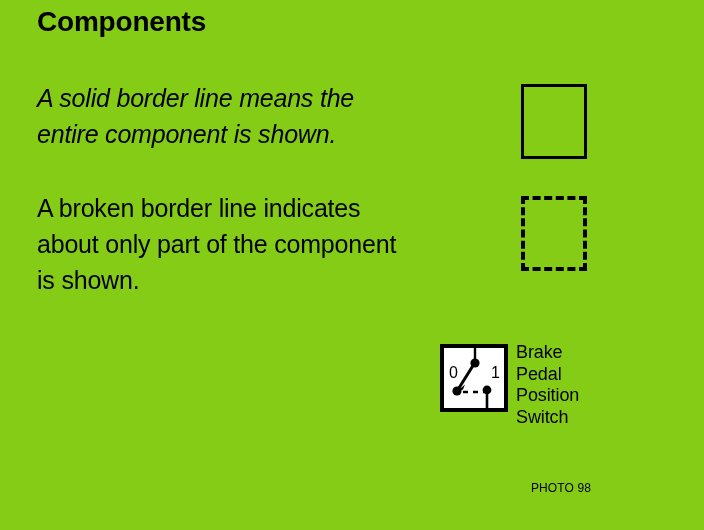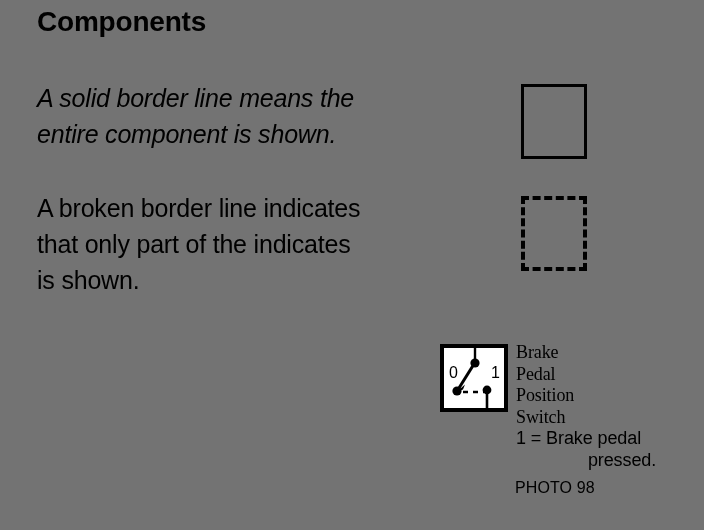--- a/index.html
+++ b/index.html
@@ -4,21 +4,21 @@
 <style>
   html, body {
     margin: 0;
     padding: 0;
     background: #ffffff;
   }
   #slide {
     position: relative;
     width: 704px;
     height: 530px;
-    background: #737373;
+    background: #84cc16;
     overflow: hidden;
     font-family: "Liberation Sans", sans-serif;
     color: #000000;
   }
 
   
   #slide-title {
     position: absolute;
     left: 37px;
     top: 5px;
@@ -82,60 +82,59 @@
   
   #component-label {
     position: absolute;
     left: 516px;
     top: 342px;
     width: 186px;
     font-size: 18px;
     line-height: 21.5px;
     letter-spacing: -0.1px;
     white-space: pre-line;
-    font-family: Liberation Serif, serif;
   }
   #component-note {
     position: absolute;
     left: 516px;
     top: 428px;
     width: 188px;
     font-size: 18px;
     line-height: 21.5px;
     letter-spacing: -0.1px;
   }
   #component-note .note-second {
     display: block;
     text-align: center;
     padding-left: 24px;
   }
   #photo-ref {
     position: absolute;
-    left: 515px;
+    left: 531px;
     top: 479px;
-    font-size: 16px;
+    font-size: 12px;
     line-height: 18px;
     letter-spacing: 0.1px;
     white-space: nowrap;
   }
 </style>
 </head>
 <body>
 
 <div id="slide">
 
   <div id="slide-title">Components</div>
 
   <div class="body-para" id="para-solid">A solid border line means the
 entire component is shown.</div>
 
   <div class="sample-box" id="solid-box"></div>
 
   <div class="body-para" id="para-broken">A broken border line indicates
-that only part of the indicates
+about only part of the component
 is shown.</div>
 
   <div class="sample-box" id="dashed-box"></div>
 
 
   <div id="switch-symbol">
     <svg viewBox="0 0 60 60" xmlns="http://www.w3.org/2000/svg">
 
       <line x1="31" y1="0" x2="31" y2="13" stroke="#000" stroke-width="2.4"></line>
 
@@ -156,20 +155,16 @@
       <text x="5" y="30" font-family="Liberation Sans, sans-serif" font-size="16" fill="#000">0</text>
       <text x="47" y="30" font-family="Liberation Sans, sans-serif" font-size="16" fill="#000">1</text>
     </svg>
   </div>
 
   <div id="component-label">Brake
 Pedal
 Position
 Switch</div>
 
-  <div id="component-note">
-    <span class="note-first">1 = Brake pedal</span>
-    <span class="note-second">pressed.</span>
-  </div>
 
   <div id="photo-ref">PHOTO 98</div>
 
 </div>
 
 </body></html>

